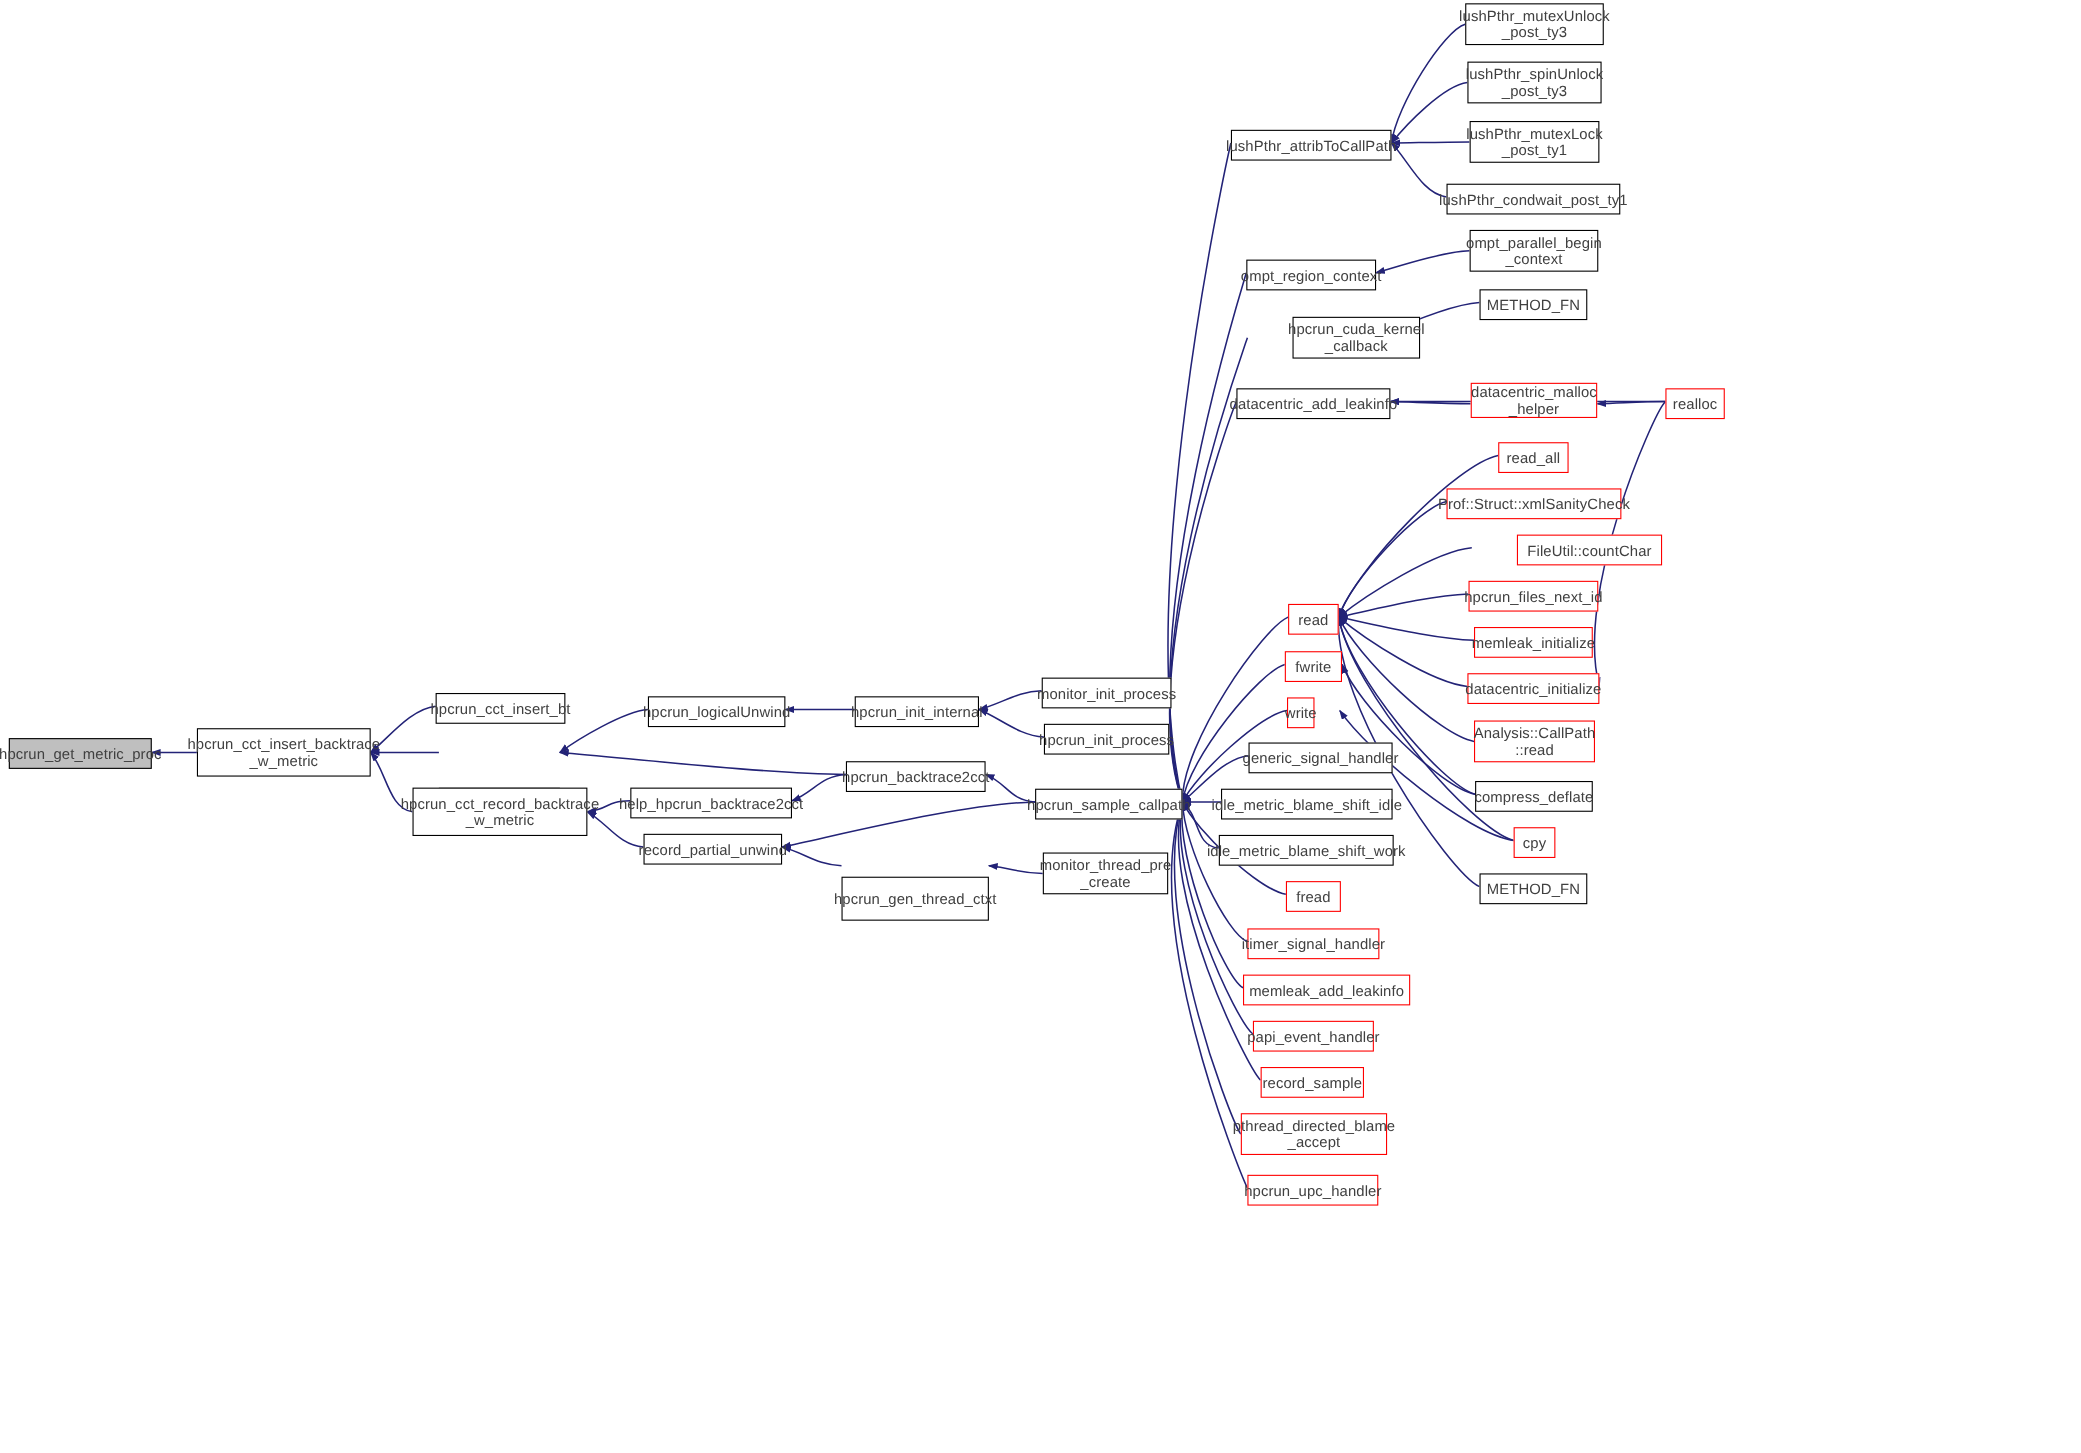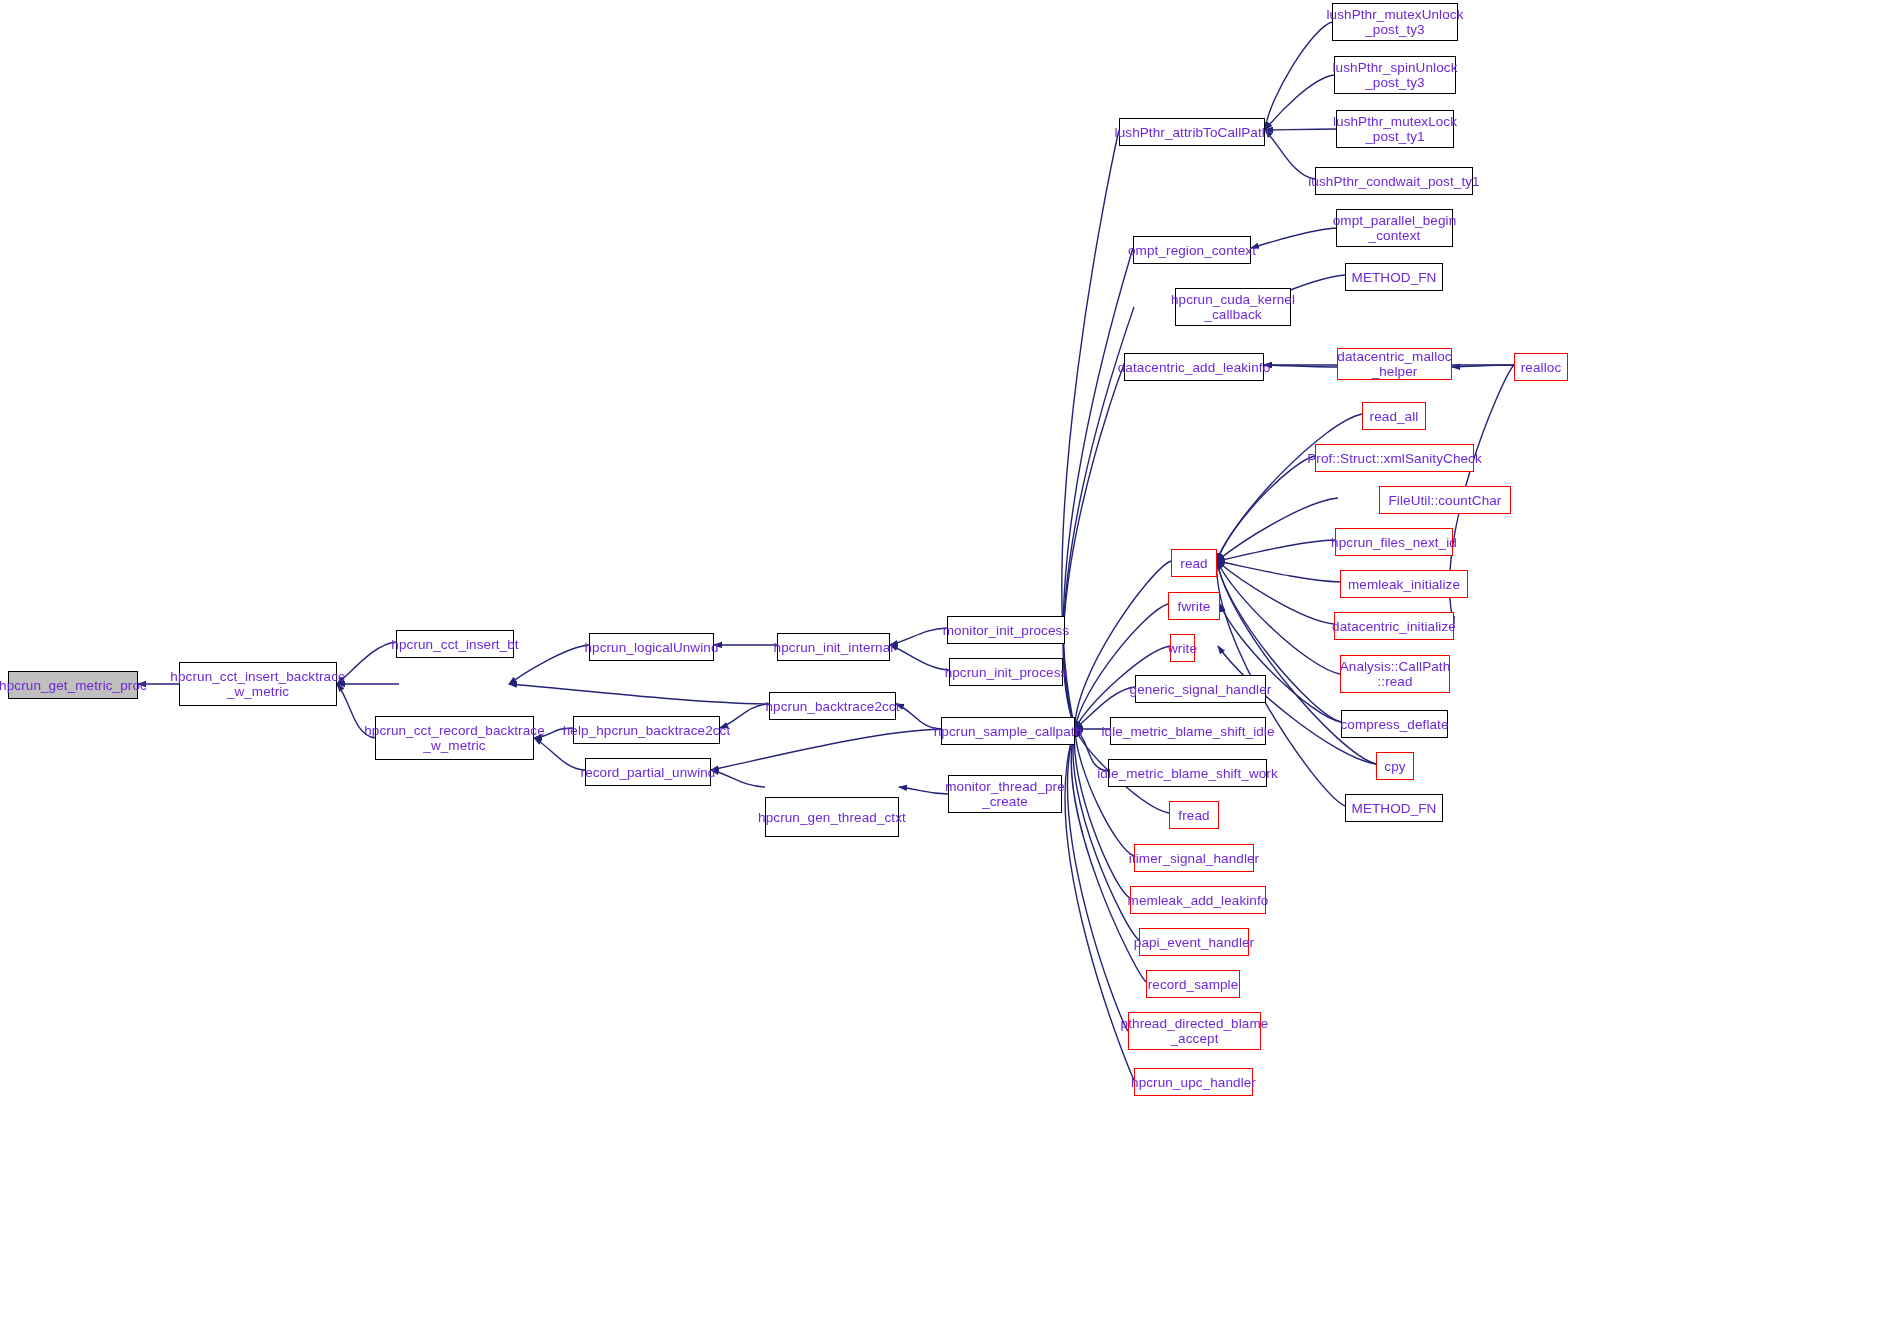--- a/index.html
+++ b/index.html
@@ -25,21 +25,21 @@
   }
   .node {
     position: absolute;
     box-sizing: border-box;
     display: flex;
     align-items: center;
     justify-content: center;
     text-align: center;
     background: #ffffff;
     border: 1px solid #000000;
-    color: #6d28d9;
+    color: #404040;
     font-size: 13.5px;
     line-height: 15px;
     letter-spacing: 0.1px;
     white-space: pre-line;
     padding: 13px 3px;
     z-index: 5;
   }
   .node.red {
     border-color: #ff0000;
   }
@@ -137,21 +137,21 @@
 _create</div>
       <div class="node" style="left: 1119px; top: 118px; width: 146px; height: 24px;">lushPthr_attribToCallPath</div>
       <div class="node" style="left: 1133px; top: 236px; width: 118px; height: 24px;">ompt_region_context</div>
       <div class="node" style="left: 1134px; top: 288px; width: 116px; height: 38px; margin-left: 41px;">hpcrun_cuda_kernel
 _callback</div>
       <div class="node" style="left: 1124px; top: 353px; width: 140px; height: 24px;">datacentric_add_leakinfo</div>
       <div class="node" style="left: 1135px; top: 675px; width: 131px; height: 24px;">generic_signal_handler</div>
       <div class="node" style="left: 1110px; top: 717px; width: 156px; height: 24px;">idle_metric_blame_shift_idle</div>
       <div class="node" style="left: 1108px; top: 759px; width: 159px; height: 24px;">idle_metric_blame_shift_work</div>
       <div class="node red" style="left: 1134px; top: 844px; width: 120px; height: 24px;">itimer_signal_handler</div>
-      <div class="node red" style="left: 1130px; top: 886px; width: 136px; height: 24px;">memleak_add_leakinfo</div>
+      <div class="node red" style="left: 1130px; top: 886px; width: 152px; height: 24px;">memleak_add_leakinfo</div>
       <div class="node red" style="left: 1139px; top: 928px; width: 110px; height: 24px;">papi_event_handler</div>
       <div class="node red" style="left: 1146px; top: 970px; width: 94px; height: 24px;">record_sample</div>
       <div class="node red" style="left: 1128px; top: 1012px; width: 133px; height: 38px;">pthread_directed_blame
 _accept</div>
       <div class="node red" style="left: 1134px; top: 1068px; width: 119px; height: 24px;">hpcrun_upc_handler</div>
       <div class="node red" style="left: 1171px; top: 549px; width: 46px; height: 24px;">read</div>
       <div class="node red" style="left: 1168px; top: 592px; width: 52px; height: 24px;">fwrite</div>
       <div class="node red" style="left: 1170px; top: 634px; width: 25px; height: 24px;">write</div>
       <div class="node red" style="left: 1169px; top: 801px; width: 50px; height: 24px;">fread</div>
       <div class="node" style="left: 1332px; top: 3px; width: 126px; height: 38px;">lushPthr_mutexUnlock
@@ -164,21 +164,21 @@
       <div class="node" style="left: 1336px; top: 209px; width: 117px; height: 38px;">ompt_parallel_begin
 _context</div>
       <div class="node" style="left: 1345px; top: 263px; width: 98px; height: 24px;">METHOD_FN</div>
       <div class="node red" style="left: 1337px; top: 348px; width: 115px; height: 32px;">datacentric_malloc
 _helper</div>
       <div class="node red" style="left: 1514px; top: 353px; width: 54px; height: 24px;">realloc</div>
       <div class="node red" style="left: 1362px; top: 402px; width: 64px; height: 24px;">read_all</div>
       <div class="node red" style="left: 1315px; top: 444px; width: 159px; height: 24px;">Prof::Struct::xmlSanityCheck</div>
       <div class="node red" style="left: 1379px; top: 486px; width: 132px; height: 24px;">FileUtil::countChar</div>
       <div class="node red" style="left: 1335px; top: 528px; width: 118px; height: 24px;">hpcrun_files_next_id</div>
-      <div class="node red" style="left: 1340px; top: 570px; width: 128px; height: 24px;">memleak_initialize</div>
+      <div class="node red" style="left: 1340px; top: 570px; width: 108px; height: 24px;">memleak_initialize</div>
       <div class="node red" style="left: 1334px; top: 612px; width: 120px; height: 24px;">datacentric_initialize</div>
       <div class="node red" style="left: 1340px; top: 655px; width: 110px; height: 38px;">Analysis::CallPath
 ::read</div>
       <div class="node" style="left: 1341px; top: 710px; width: 107px; height: 24px;">compress_deflate</div>
       <div class="node red" style="left: 1376px; top: 752px; width: 38px; height: 24px;">cpy</div>
       <div class="node" style="left: 1345px; top: 794px; width: 98px; height: 24px;">METHOD_FN</div>
     </div>
 </div>
 
 </body></html>

